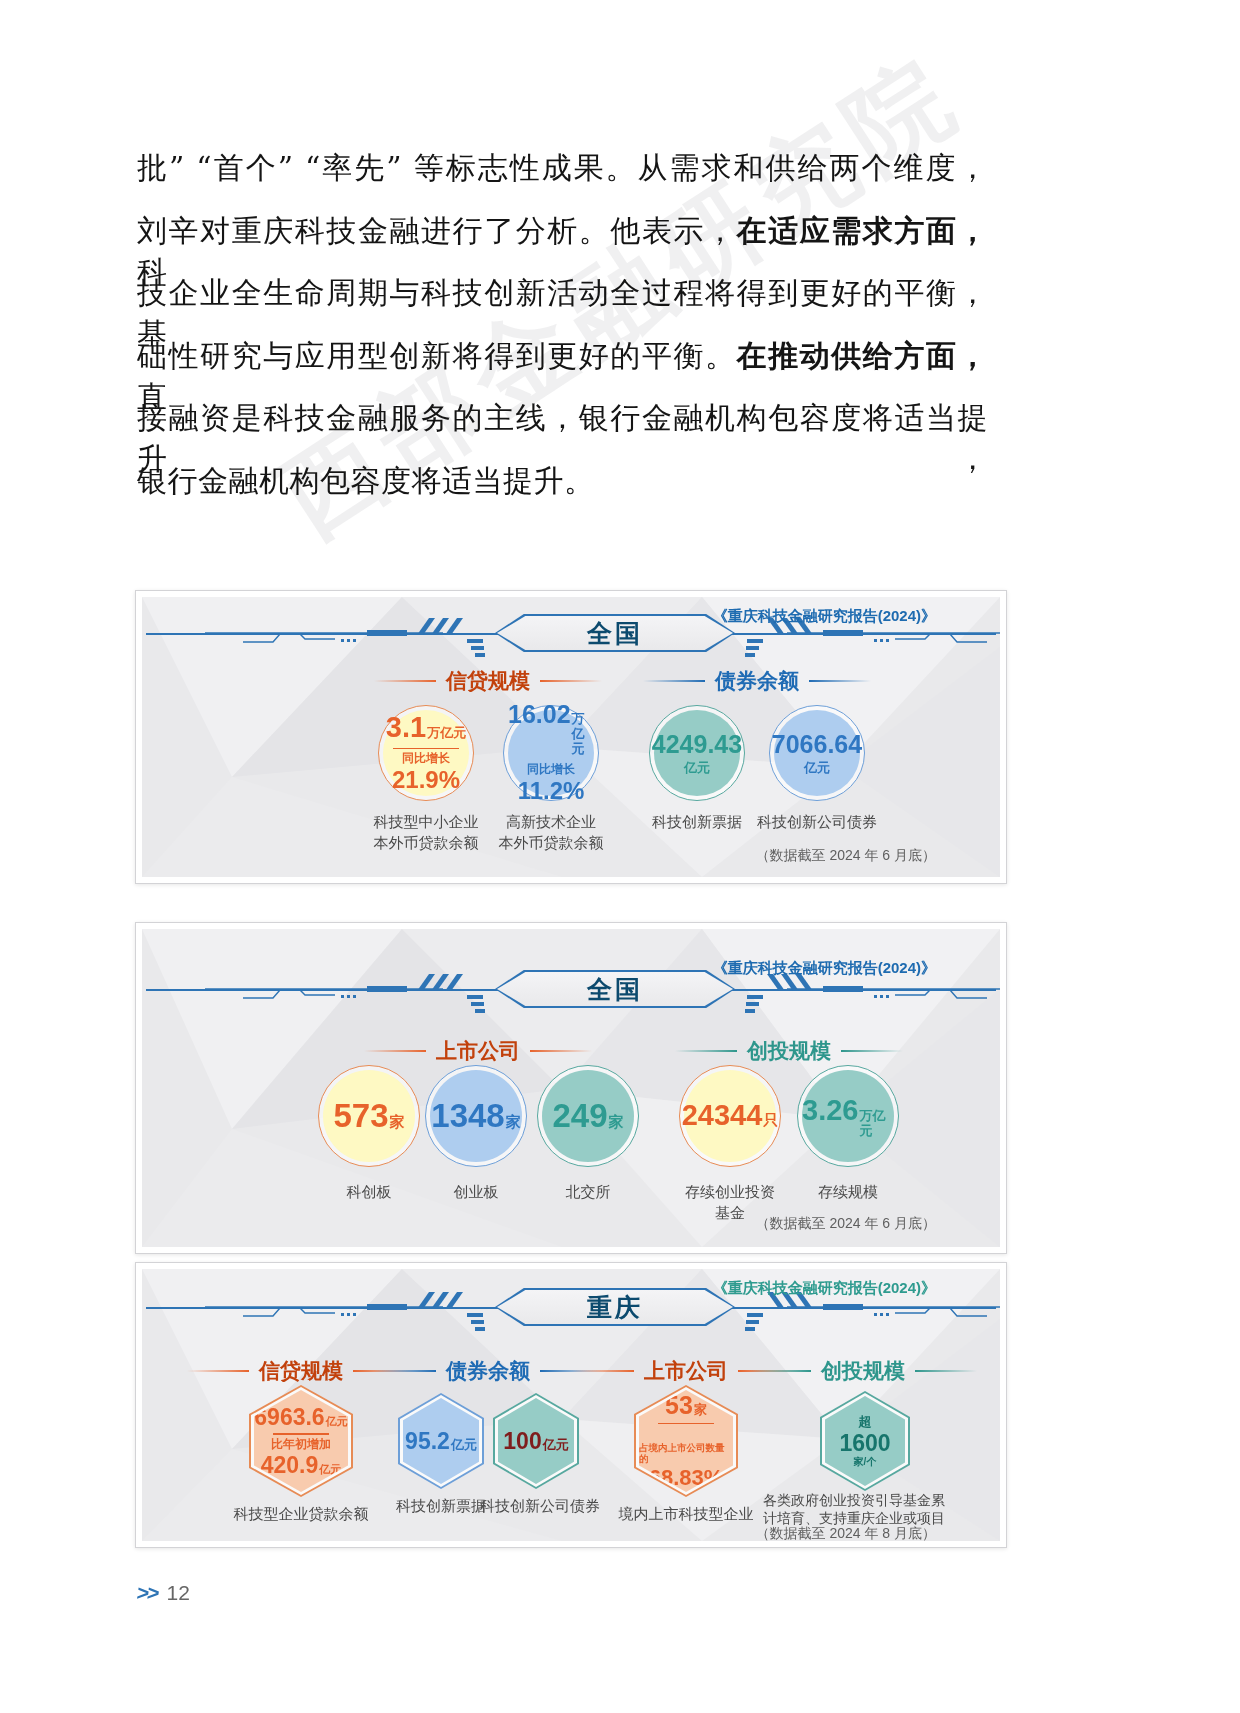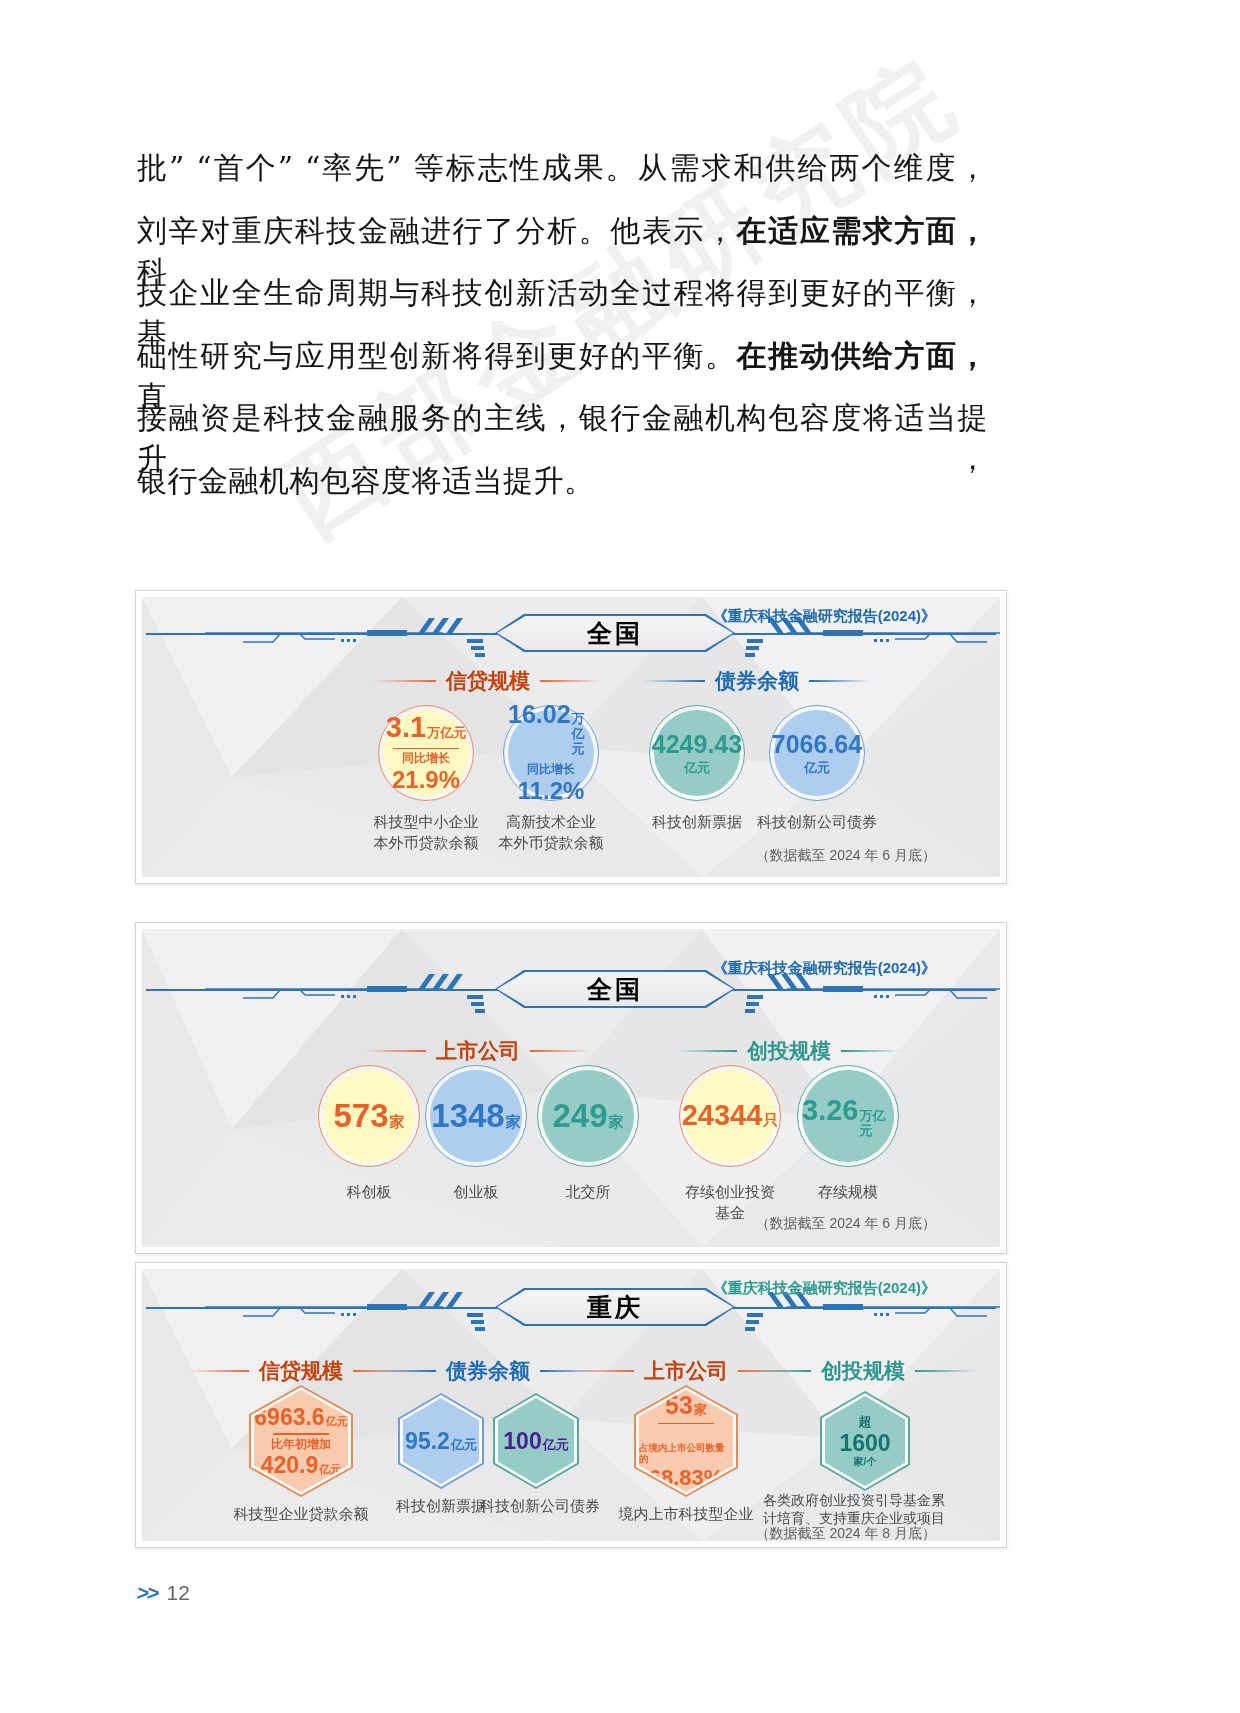--- a/index.html
+++ b/index.html
@@ -30,21 +30,21 @@
 
   .header-line{position:absolute;left:4px;right:4px;height:2px;background:#2E74B5;}
 
   .badge{position:absolute;width:240px;height:38px;}
   .badge .bg{position:absolute;left:0;top:0;right:0;bottom:0;
              clip-path:polygon(12% 0,88% 0,100% 50%,88% 100%,12% 100%,0 50%);background:#2E74B5;}
   .badge .fg{position:absolute;left:2px;top:2px;right:2px;bottom:2px;
              clip-path:polygon(12% 0,88% 0,100% 50%,88% 100%,12% 100%,0 50%);
              background:linear-gradient(#f4f4f6,#e9e9eb);}
   .badge .txt{position:absolute;left:0;top:0;width:100%;height:100%;display:flex;align-items:center;
-              justify-content:center;font-size:25px;font-weight:bold;color:#000000;letter-spacing:3px;}
+              justify-content:center;font-size:25px;font-weight:bold;color:#0c4a6e;letter-spacing:3px;}
 
   .deco{position:absolute;width:300px;height:60px;}
   .deco.flip{transform:scaleX(-1);}
 
   .report-title{position:absolute;right:64px;font-size:15px;font-weight:bold;color:#1E6BB0;letter-spacing:0;}
   .report-title.teal{color:#2E9B8F;}
 
   .section-title{position:absolute;transform:translateX(-50%);display:flex;align-items:center;gap:10px;
                  font-size:21px;font-weight:bold;white-space:nowrap;}
   .sline{display:inline-block;width:62px;height:2px;}
@@ -84,21 +84,21 @@
 
   
   .hex{position:absolute;}
   .hexclip{clip-path:polygon(50% 0,100% 26%,100% 74%,50% 100%,0 74%,0 26%);}
   .hex .ring{position:absolute;left:0;top:0;right:0;bottom:0;}
   .hex .gapl{position:absolute;left:2px;top:2px;right:2px;bottom:2px;background:#fafafa;}
   .hex .hfill{position:absolute;left:5px;top:5px;right:5px;bottom:5px;display:flex;flex-direction:column;
               align-items:center;justify-content:center;line-height:1.15;}
   .hex.orange .ring{background:#E78B55;} .hex.orange .hfill{background:#F8CBAE;color:#E7622B;}
   .hex.blue .ring{background:#6D9FD8;}   .hex.blue .hfill{background:#AECDEF;color:#2F77C2;}
-  .hex.teal .ring{background:#57A89F;}   .hex.teal .hfill{background:#96CCC6;color:#4c1d95;}
+  .hex.teal .ring{background:#57A89F;}   .hex.teal .hfill{background:#96CCC6;color:#7f1d1d;}
   .hex.tealdark .ring{background:#57A89F;} .hex.tealdark .hfill{background:#96CCC6;color:#17756C;}
 
   
   .page-footer{position:absolute;left:137px;top:1581px;display:flex;align-items:center;gap:9px;font-size:21px;}
   .footer-marker{color:#2E74B5;font-weight:bold;transform:skewX(-8deg);letter-spacing:-2px;}
   .footer-page{color:#666;}
 </style>
 </head>
 <body>
 

